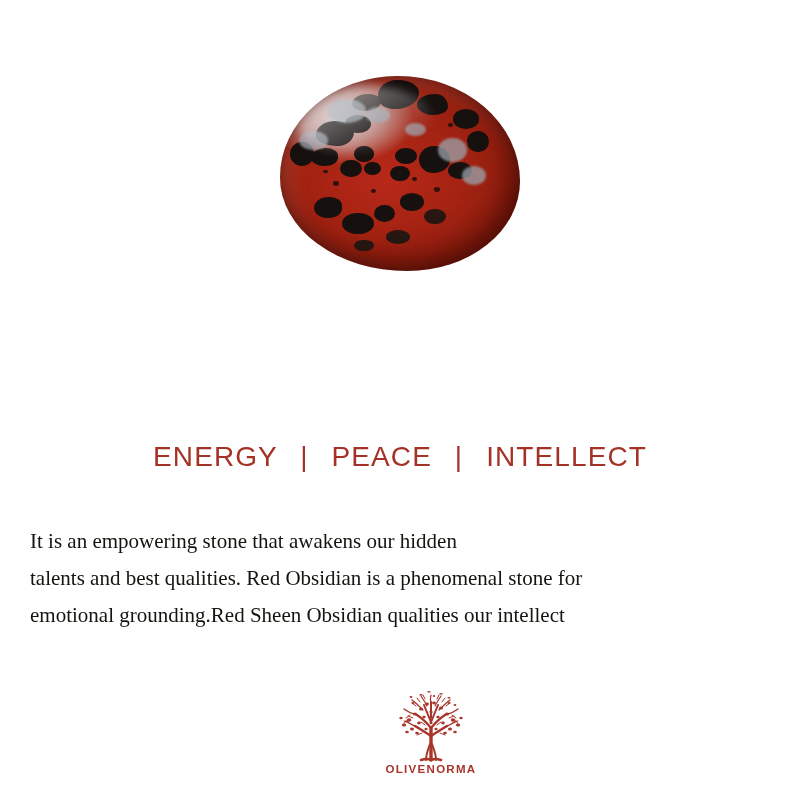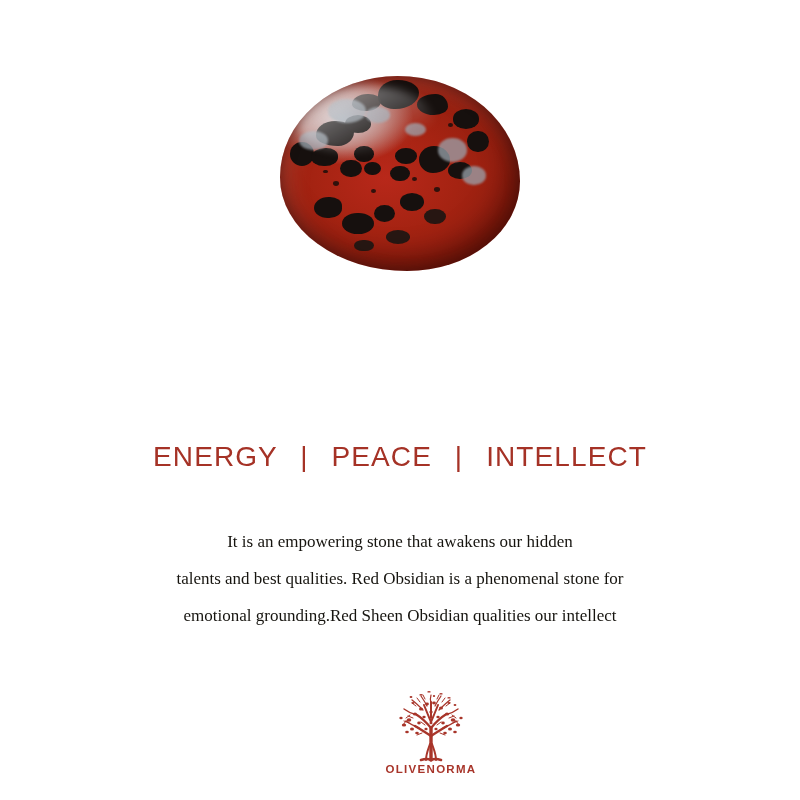--- a/index.html
+++ b/index.html
@@ -121,23 +121,22 @@
     color: #a53226;
     font-weight: 300;
   }
 
   
   .desc {
     position: absolute;
     top: 523px;
     left: 30px;
     width: 740px;
-    text-align: center;
     font-family: "Liberation Serif", "DejaVu Serif", serif;
-    font-size: 17px;
+    font-size: 21px;
     line-height: 37px;
     color: #16140f;
   }
   .desc .ln { display: block; white-space: nowrap; }
 
   
   .logo {
     position: absolute;
     top: 688px;
     left: 0;

